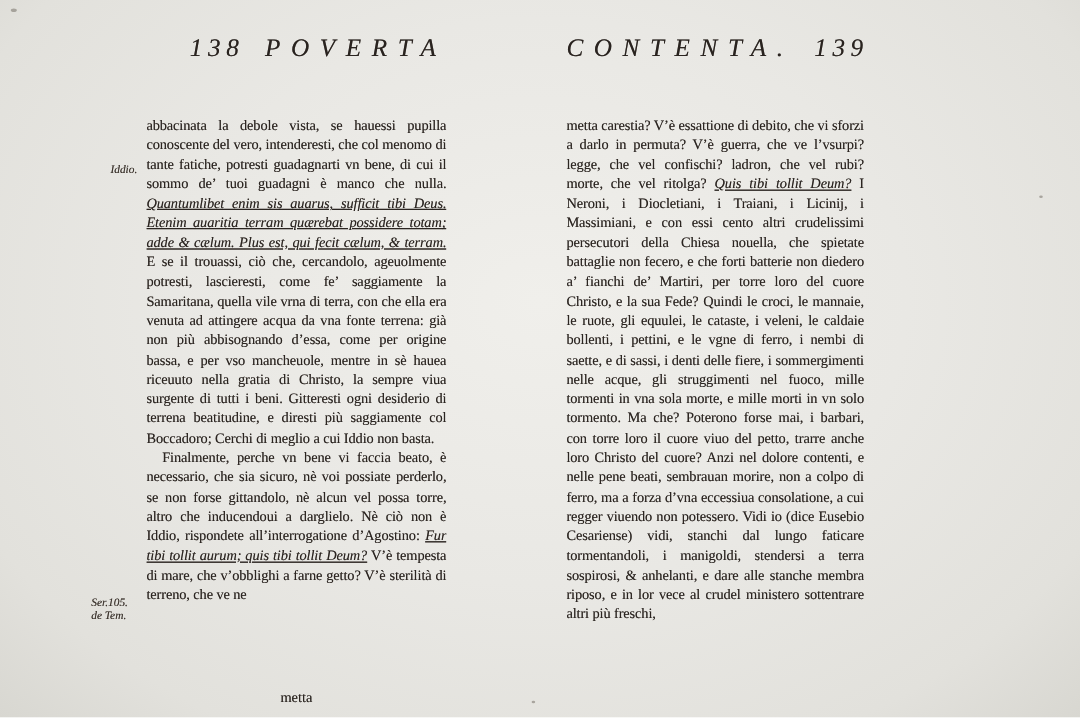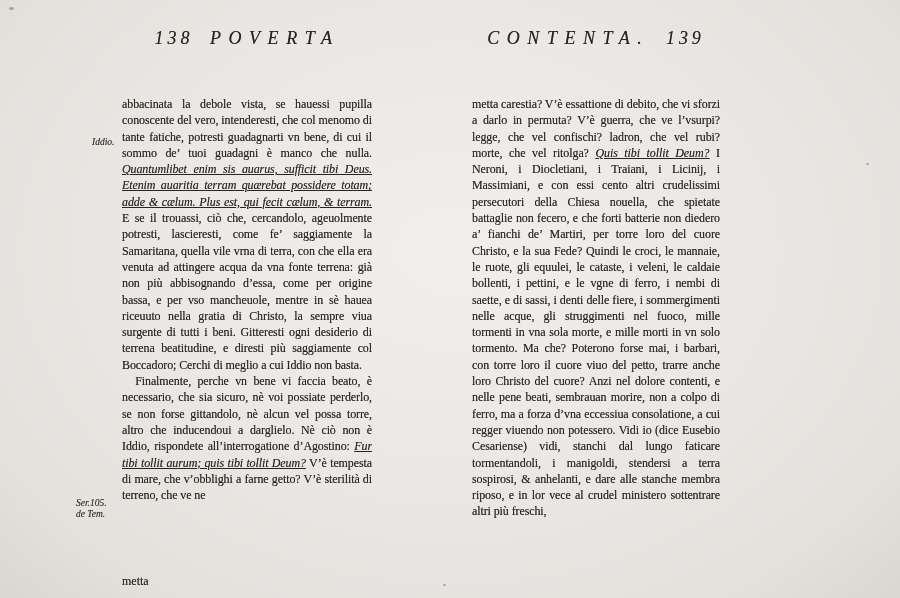--- a/index.html
+++ b/index.html
@@ -15,23 +15,23 @@
     color: #2b2521;
     text-shadow: 0 0 0.4px rgba(43, 37, 33, 0.55);
   }
 
   .page { position: absolute; top: 28px; }
   .page-left  { left: 122px; width: 250px; }
   .page-right { left: 472px; width: 248px; }
 
   .running-head {
     height: 28px;
-    text-align: center;
+    text-align: right;
     font-style: italic;
-    font-size: 18px;
+    font-size: 21px;
     white-space: nowrap;
     color: #29231f;
   }
   .folio { letter-spacing: 0.22em; }
   .rh-title { letter-spacing: 0.42em; }
   .page-left  .rh-title { margin-left: 12px; }
   .page-right .rh-title { margin-right: 12px; }
 
   .body-text {
     height: 516px;
@@ -44,21 +44,21 @@
     margin-top: 40px;
   }
   .body-text p { margin: 0; }
   .body-text p.indent { text-indent: 1.1em; }
   .body-text i { font-style: italic; text-decoration: underline; }
 
   .catchword {
     position: absolute;
     left: 0; right: 0;
     top: 546px;
-    text-align: left;
+    text-align: center;
     font-size: 12px;
   }
 
   .margin-note {
     position: absolute;
     font-style: italic;
     font-size: 9.5px;
     line-height: 11px;
     color: #3b332c;
     white-space: nowrap;

